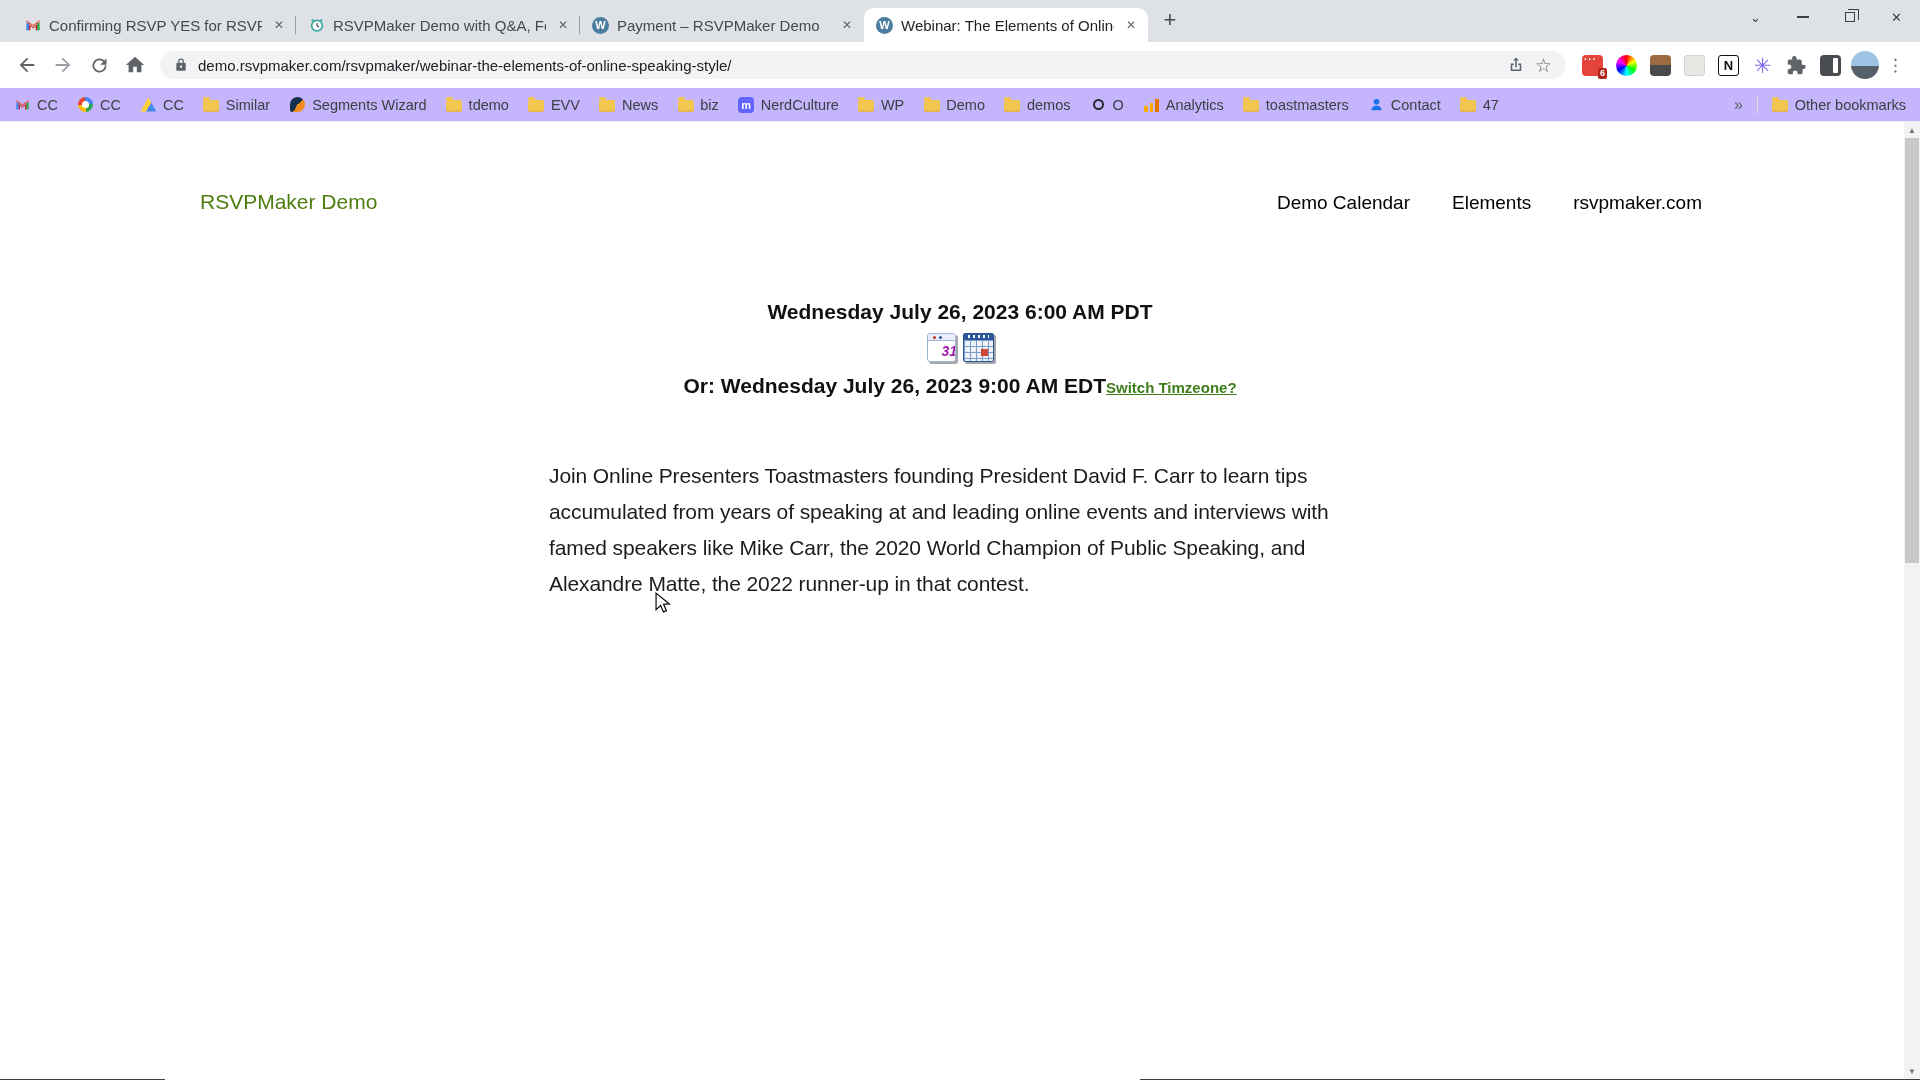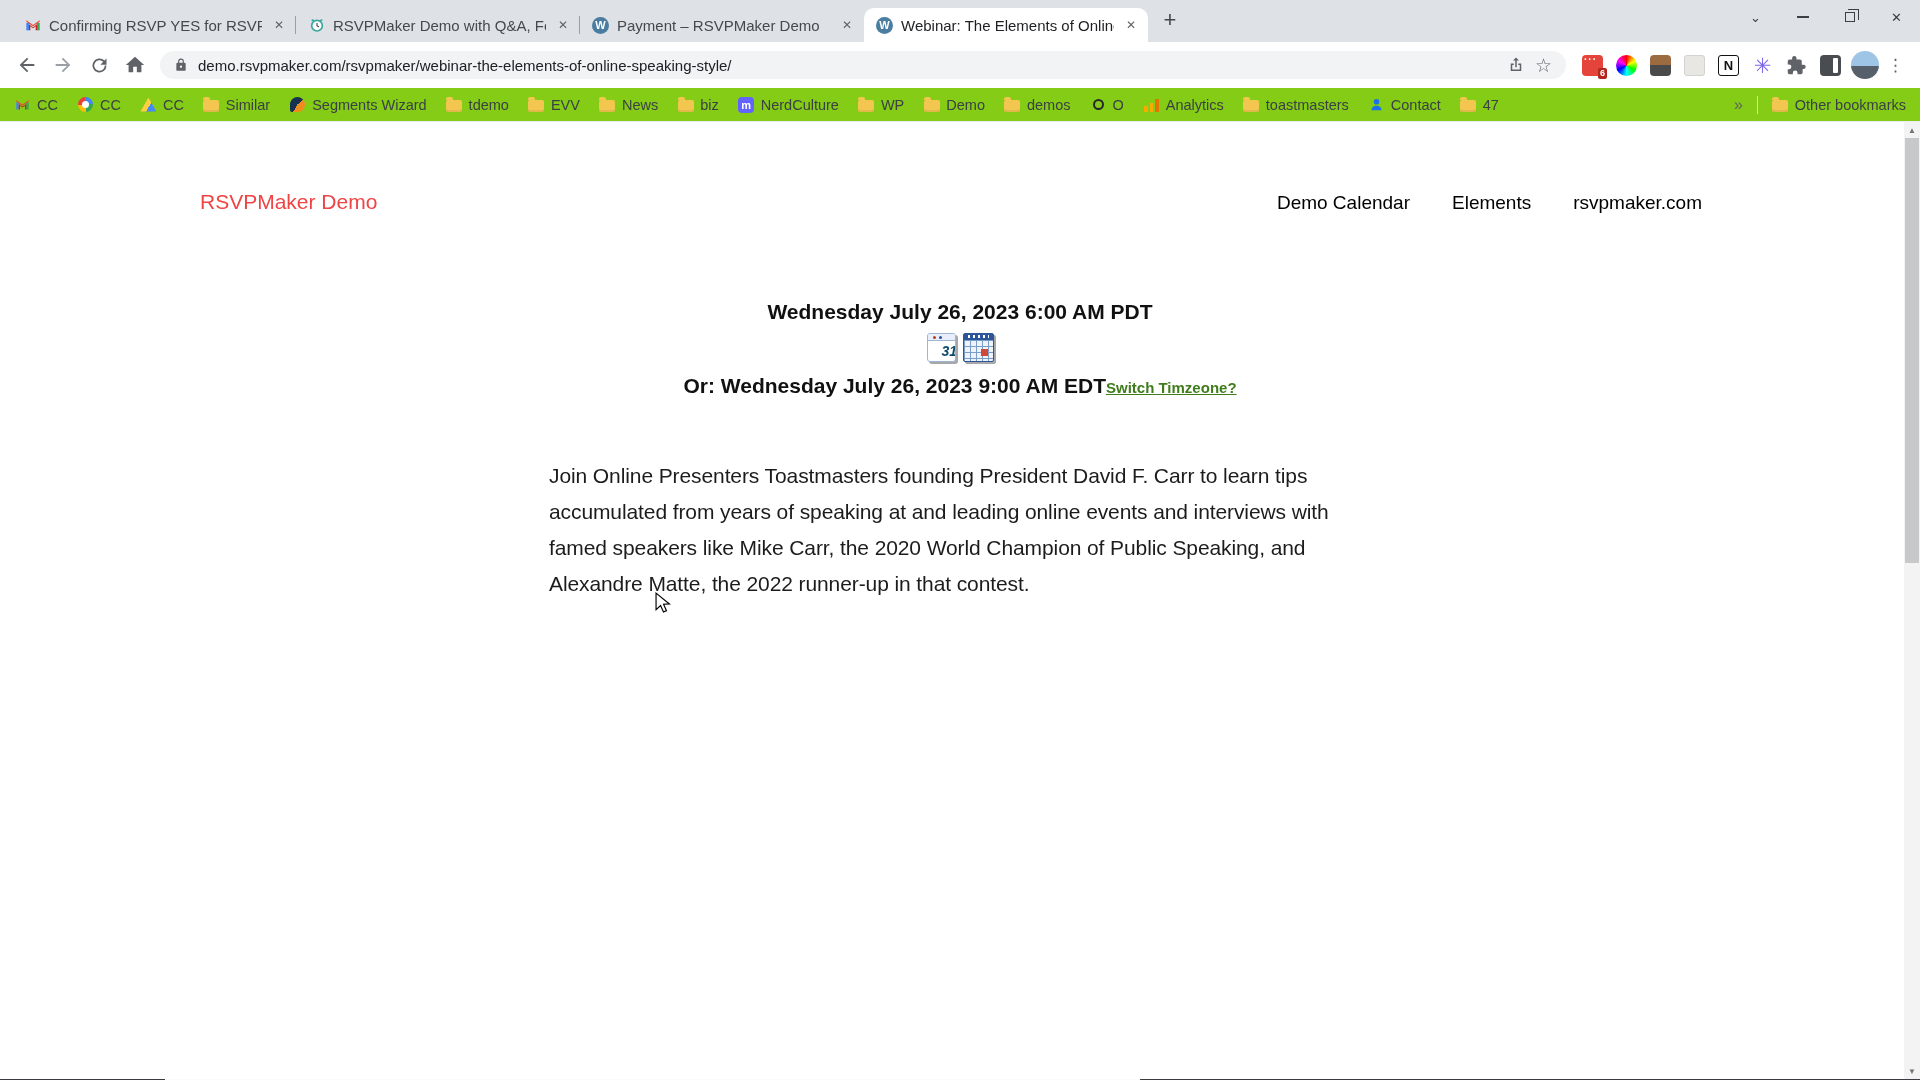--- a/index.html
+++ b/index.html
@@ -48,21 +48,21 @@
                 display:flex; align-items:center; justify-content:center; }
   .ext-notion::after { content:"N"; }
   .ext-purple { color:#7b68ee; font-size:21px; line-height:21px; text-align:center; }
   .ext-purple::after { content:"✳"; }
   .ext-panel { border-radius:4px; background:#494c50; }
   .ext-panel::after { content:""; position:absolute; right:3px; top:3px; bottom:3px; width:5px; background:#fff; border-radius:1px; }
   .avatar { width:28px; height:28px; border-radius:50%; background:linear-gradient(180deg,#9ec4e6 52%,#55606b 52%); flex-shrink:0; }
   .kebab { font-size:17px; color:#5f6368; padding:0 6px; }
 
   
-  .bmbar { height:34px; background:#84cc16; display:flex; align-items:center; padding:0 14px; gap:19px; border-bottom:1px solid #ececec; overflow:hidden; }
+  .bmbar { height:34px; background:#c4b5fd; display:flex; align-items:center; padding:0 14px; gap:19px; border-bottom:1px solid #ececec; overflow:hidden; }
   .bm { display:flex; align-items:center; gap:6px; font-size:14.5px; color:#3c4043; flex-shrink:0; white-space:nowrap; }
   .bm-right { margin-left:auto; display:flex; align-items:center; gap:14px; flex-shrink:0; }
   .bm-chevrons { font-size:16px; color:#5f6368; }
   .bm-divider { width:1px; height:18px; background:#dadce0; }
   .ic { width:17px; height:17px; flex-shrink:0; display:flex; align-items:center; justify-content:center; }
   .ic-folder { width:16px; height:12px; background:#f3c64f; border-radius:2px; position:relative; margin-top:2px;
                box-shadow:inset 0 -2px 0 rgba(0,0,0,.07); }
   .ic-folder::before { content:""; position:absolute; top:-3px; left:0; width:7px; height:3px; background:#f3c64f; border-radius:2px 2px 0 0; }
   .ic-google { width:15px; height:15px; border-radius:50%; background:conic-gradient(#4285f4 0 25%,#34a853 25% 50%,#fbbc05 50% 75%,#ea4335 75% 100%); position:relative; }
   .ic-google::after { content:""; position:absolute; inset:4px; background:#fff; border-radius:50%; }
@@ -74,40 +74,40 @@
   .ic-segments { width:15px; height:15px; border-radius:50% 50% 50% 2px;
                  background:conic-gradient(from 210deg,#16324f 0 55%,#f08c1e 55% 100%); }
   .ic-ring { width:11px; height:11px; border:2.5px solid #26282b; border-radius:50%; }
   .ic-bars { display:flex; align-items:flex-end; gap:2px; height:14px; }
   .ic-bars i { width:3.5px; background:#f9ab00; display:block; }
   .ic-bars i:nth-child(1){height:6px;} .ic-bars i:nth-child(2){height:9px;} .ic-bars i:nth-child(3){height:13px; background:#e37400;}
 
   
   .page { position:relative; height:calc(1080px - 42px - 46px - 35px); background:#fff; overflow:hidden; }
   .site-header { display:flex; justify-content:space-between; align-items:baseline; padding:68px 218px 0 200px; }
-  .site-title { font-size:21px; color:#ef4444; }
+  .site-title { font-size:21px; color:#4d7c0f; }
   .site-nav { display:flex; gap:42px; font-size:19px; color:#1d1d1d; }
   .site-nav a { color:#000000; text-decoration:none; }
   main { width:822px; margin:0 auto; }
   h1 { margin-top:152px; font-size:64px; font-weight:300; line-height:85px; letter-spacing:-1px; color:#141414; }
   .when { text-align:center; margin-top:86px; }
   .dt { font-size:21px; font-weight:700; color:#111; }
   .cal-row { margin:9px 0 12px; display:flex; justify-content:center; align-items:center; gap:7px; }
   .switch-link { font-size:15px; font-weight:700; color:#3f7d1b; text-decoration:underline; }
   .para { font-size:21px; line-height:36px; color:#1c1c1c; letter-spacing:-0.1px; }
   .para-1 { margin-top:60px; }
   .para-2 { margin-top:34px; }
 
   
   .gcal { width:29px; height:29px; background:#fff; border:1px solid #9db6d8; border-radius:3px; position:relative;
           box-shadow:2px 2px 0 rgba(60,60,60,.45); overflow:hidden; }
   .gcal .gcal-top { height:7px; background:#e8eefb; border-bottom:1px solid #9db6d8; display:flex; gap:3px; padding:2px 0 0 5px; }
   .gcal .gcal-top i { width:3px; height:3px; background:#c0392b; border-radius:50%; }
   .gcal .gcal-top i:last-child { background:#2b579a; }
-  .gcal .gcal-num { font-size:14px; font-weight:bold; font-style:italic; color:#0c4a6e; text-align:center; line-height:20px;margin-left:14px; }
+  .gcal .gcal-num { font-size:14px; font-weight:bold; font-style:italic; color:#a21caf; text-align:center; line-height:20px;margin-left:14px; }
   .ocal { width:31px; height:29px; border:1px solid #2b579a; border-radius:2px; position:relative; overflow:hidden;
           background:
             linear-gradient(#2b579a 0 6px, transparent 6px),
             repeating-linear-gradient(90deg,#7a9cc6 0 1px, transparent 1px 6px),
             repeating-linear-gradient(#7a9cc6 0 1px, transparent 1px 6px),
             #eef3fa;
           box-shadow:2px 2px 0 rgba(60,60,60,.45); }
   .ocal::before { content:""; position:absolute; top:1px; left:4px; right:4px; height:3px;
                   background:repeating-linear-gradient(90deg,#fff 0 2px, transparent 2px 5px); }
   .ocal::after { content:""; position:absolute; right:5px; bottom:5px; width:7px; height:7px; background:#d14836; }

